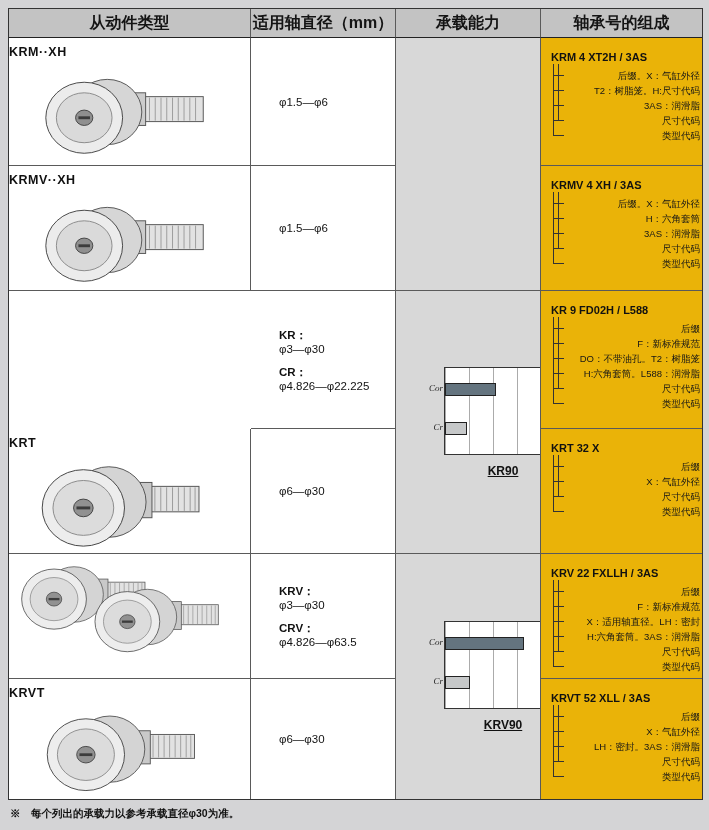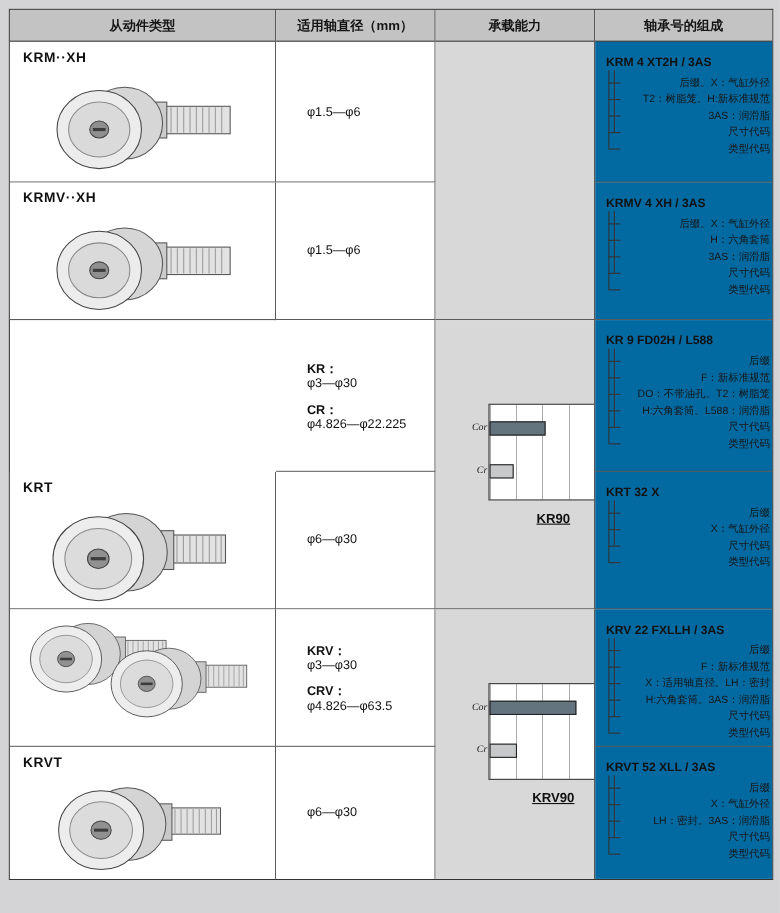--- a/index.html
+++ b/index.html
@@ -20,25 +20,25 @@
     background:#fff;box-sizing:border-box;position:relative;overflow:hidden;
   }
   .lastcol{border-right:none;}
   .lastrow{border-bottom:none;}
   .c1{grid-column:1}.c2{grid-column:2}.c3{grid-column:3}.c4{grid-column:4}
   .r1{grid-row:2}.r2{grid-row:3}.r3{grid-row:4}.r4{grid-row:5}.r5{grid-row:6}.r6{grid-row:7}
   .span12{grid-row:2/4}.span34{grid-row:4/6}.span56{grid-row:6/8}
 
   .hcell{
     grid-row:1;background:#c3c3c3;display:flex;align-items:center;justify-content:center;
-    font-weight:bold;font-size:12px;border-bottom:1px solid #222;color:#141414;
+    font-weight:bold;font-size:16px;border-bottom:1px solid #222;color:#141414;
   }
 
   
-  .type-cell{padding:7px 10px 0 12px;}
+  .type-cell{padding:7px 10px 0 0;}
   .type-label{font-weight:bold;font-size:12.5px;letter-spacing:.5px;line-height:15px;}
   .ill{display:flex;justify-content:center;align-items:center;margin-top:4px;}
 
   
   .dia-cell{display:flex;flex-direction:column;justify-content:center;padding-left:28px;font-size:11.5px;gap:2px;}
   .dia-series{font-weight:bold;}
   .dia-group{margin-bottom:8px;}
   .dia-group:last-child{margin-bottom:0;}
 
   
@@ -55,21 +55,21 @@
   .bar-cr{top:54px;background:#c6c8c9;}
   .axis-lab{
     position:absolute;left:-24px;width:22px;text-align:right;font-size:9px;
     font-style:italic;font-family:"Liberation Serif",serif;color:#222;
   }
   .axis-cor{top:15px;}
   .axis-cr{top:54px;}
   .chart-title{width:118px;margin-left:24px;text-align:center;font-weight:bold;font-size:12px;margin-top:9px;text-decoration:underline;}
 
   
-  .bn{padding:12px 2px 0 10px;font-size:9.5px;background:#0369a1;}
+  .bn{padding:12px 2px 0 10px;font-size:9.5px;background:#eab308;}
   .bn-title{font-weight:bold;font-size:11px;line-height:15px;white-space:nowrap;}
   .bn-labels{position:relative;margin-left:14px;margin-top:3px;}
   .bn-label{position:relative;line-height:15px;white-space:nowrap;color:#161616;text-align:right;}
   .bn-label::before{content:"";position:absolute;left:-12px;top:7px;width:11px;height:1px;background:#333;}
   .bn::before{content:"";position:absolute;left:12px;top:26px;width:1px;height:var(--h1);background:#333;}
   .bn::after{content:"";position:absolute;left:17px;top:26px;width:1px;height:var(--h2);background:#333;}
 
   .footnote{margin-top:7px;font-size:10.5px;font-weight:bold;color:#111;padding-left:2px;}
   .defs-svg{position:absolute;width:0;height:0;}
 </style>
@@ -136,21 +136,21 @@
           </svg>
       </div>
     </div>
     <div class="cell c2 r1 dia-cell">
       <div>φ1.5—φ6</div>
     </div>
     <div class="cell c4 r1 lastcol bn" style="--h1:71px;--h2:56px">
       <div class="bn-title">KRM 4 XT2H / 3AS</div>
       <div class="bn-labels">
         <div class="bn-label">后缀。X：气缸外径</div>
-        <div class="bn-label">T2：树脂笼。H:新标准规范</div>
+        <div class="bn-label">T2：树脂笼。H:尺寸代码</div>
         <div class="bn-label">3AS：润滑脂</div>
         <div class="bn-label">尺寸代码</div>
         <div class="bn-label">类型代码</div>
       </div>
     </div>
 
     <div class="cell c1 r2 type-cell">
       <div class="type-label">KRMV··XH</div>
       <div class="ill">
         <svg viewBox="0 0 185 100" width="188" height="96">
@@ -288,13 +288,14 @@
           <span class="axis-lab axis-cr">Cr</span>
           <div class="bar bar-cor" style="width: 67%;"></div>
           <div class="bar bar-cr" style="width: 21%;"></div>
         </div>
         <div class="chart-title">KRV90</div>
       </div>
     </div>
 
   </div>
 
+  <div class="footnote">※　每个列出的承载力以参考承载直径φ30为准。</div>
 </div>
 
 </body></html>

